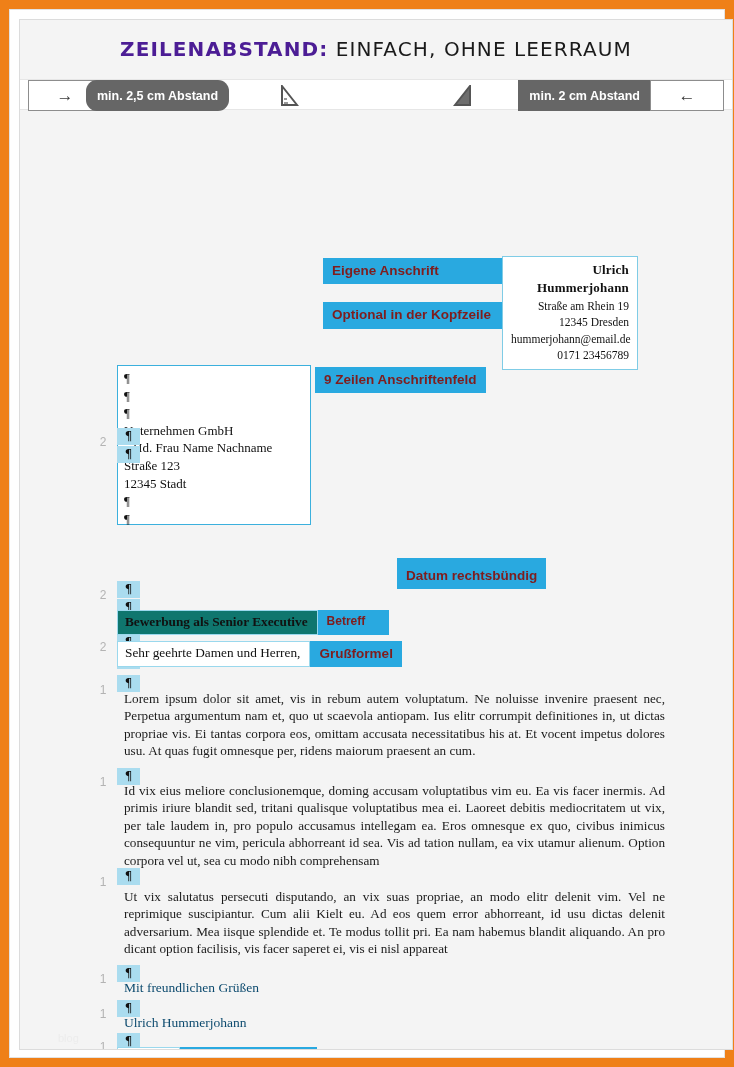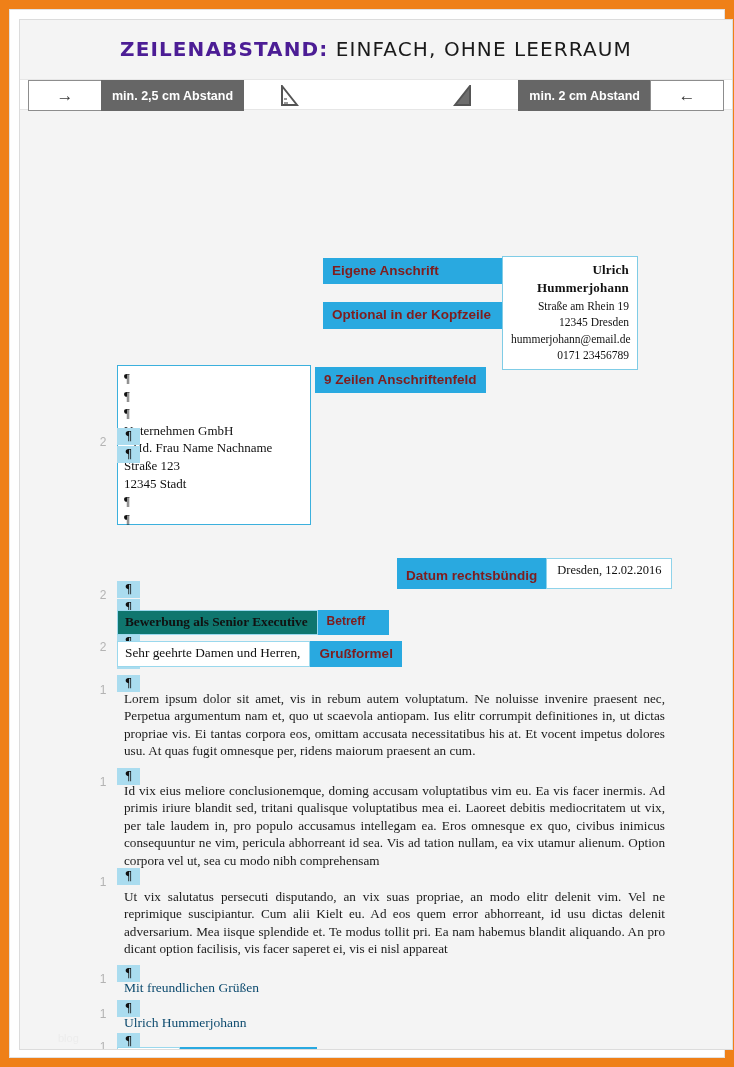--- a/index.html
+++ b/index.html
@@ -48,21 +48,21 @@
   }
   .arrow-left{ left:8px; }
   .arrow-right{ right:8px; }
   .gray-tag{
     position:absolute; top:0; height:31px;
     background:#666666; color:#ffffff;
     display:flex; align-items:center; justify-content:center;
     font-size:12.5px; font-weight:bold; padding:0 11px;
     white-space:nowrap;
   }
-  .tag-l{ left:81px; }
+  .tag-l{ left:66px;border-radius:11px; }
   .tag-r{ right:81px; }
   .tri{ position:absolute; top:5px; width:19px; height:21px; }
   .tri-l{ left:260px; }
   .tri-r{ right:260px; }
   
   .doc{ position:absolute; left:0; top:90px; right:0; bottom:0; }
   .blue-tag{
     background:#29a9e0; color:#7f1d1d;
     font-size:13px; font-weight:bold;
     padding:3px 8px 4px 8px;
@@ -239,21 +239,20 @@
     <div class="pil" style="left: 97px; top: 855px;">¶</div>
 
     <div class="cnt" style="left: 75px; top: 897px;">1</div>
     <div class="pil" style="left: 97px; top: 890px;">¶</div>
 
     <div class="cnt" style="left: 75px; top: 930px;">1</div>
     <div class="pil" style="left: 97px; top: 923px;">¶</div>
 
     <div class="date-row">
       <span class="blue-tag">Datum rechtsbündig</span>
-      <span class="date-val">Dresden, 12.02.2016</span>
     </div>
 
     <div class="subj-row">
       <span class="subj-val">Bewerbung als Senior Executive</span>
       <span class="blue-tag">Betreff</span>
     </div>
 
     <div class="greet-row">
       <span class="greet-val">Sehr geehrte Damen und Herren,</span>
       <span class="blue-tag">Grußformel</span>

